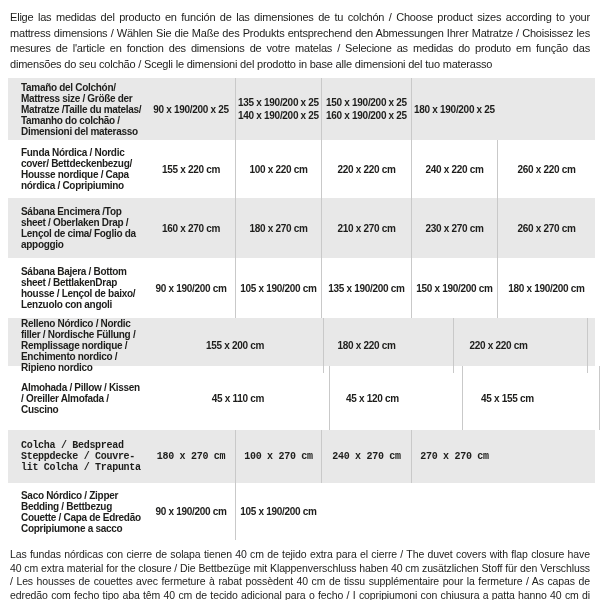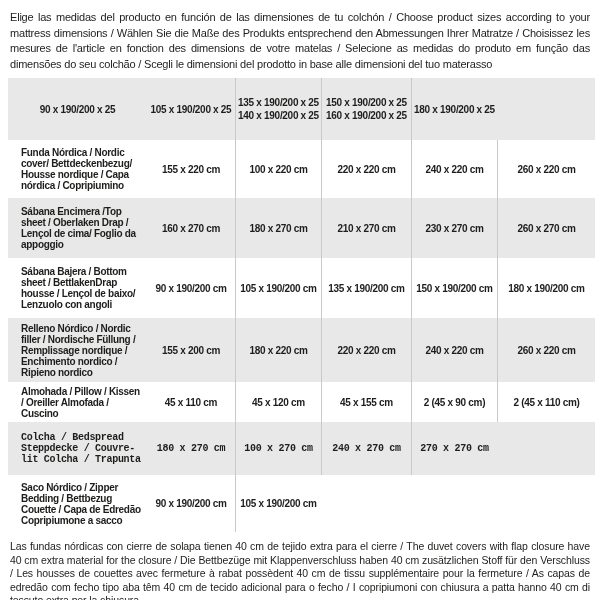--- a/index.html
+++ b/index.html
@@ -29,22 +29,22 @@
   }
   .row{
     display:grid;
     grid-template-columns:139px 88px 86px 90px 86px 98px;
   }
   .row:nth-child(odd){background:var(--band);}
   .row:nth-child(1){height:62px;}
   .row:nth-child(2){height:58px;}
   .row:nth-child(3){height:60px;}
   .row:nth-child(4){height:60px;}
-  .row:nth-child(5){height:64px;}
-  .row:nth-child(6){height:40px;}
+  .row:nth-child(5){height:48px;gap:44px;}
+  .row:nth-child(6){height:64px;gap:47px;}
   .row:nth-child(7){height:53px;font-family:Liberation Mono, monospace;}
   .row:nth-child(8){height:57px;}
   .cell{
     display:flex;
     align-items:center;
     font-size:10px;
     font-weight:700;
     letter-spacing:-0.3px;
     color:var(--ink);
   }
@@ -75,22 +75,22 @@
 </head>
 <body>
 
 <div class="page">
 
   <p class="intro">Elige las medidas del producto en función de las dimensiones de tu colchón / Choose product sizes according to your mattress dimensions / Wählen Sie die Maße des Produkts entsprechend den Abmessungen Ihrer Matratze / Choisissez les mesures de l'article en fonction des dimensions de votre matelas / Selecione as medidas do produto em função das dimensões do seu colchão / Scegli le dimensioni del prodotto in base alle dimensioni del tuo materasso</p>
 
   <div class="size-table">
 
     <div class="row">
+      <div class="cell label">Tamaño del Colchón/ Mattress size / Größe der Matratze /Taille du matelas/ Tamanho do colchão / Dimensioni del materasso</div>
       <div class="cell val">90 x 190/200 x 25</div>
-      <div class="cell val">105 x 190/200 x 25</div>
       <div class="cell val">135 x 190/200 x 25
 140 x 190/200 x 25</div>
       <div class="cell val">150 x 190/200 x 25
 160 x 190/200 x 25</div>
       <div class="cell val">180 x 190/200 x 25</div>
     </div>
 
     <div class="row">
       <div class="cell label">Funda Nórdica /  Nordic cover/ Bettdeckenbezug/ Housse nordique  / Capa nórdica / Copripiumino</div>
       <div class="cell val">155 x 220 cm</div>

